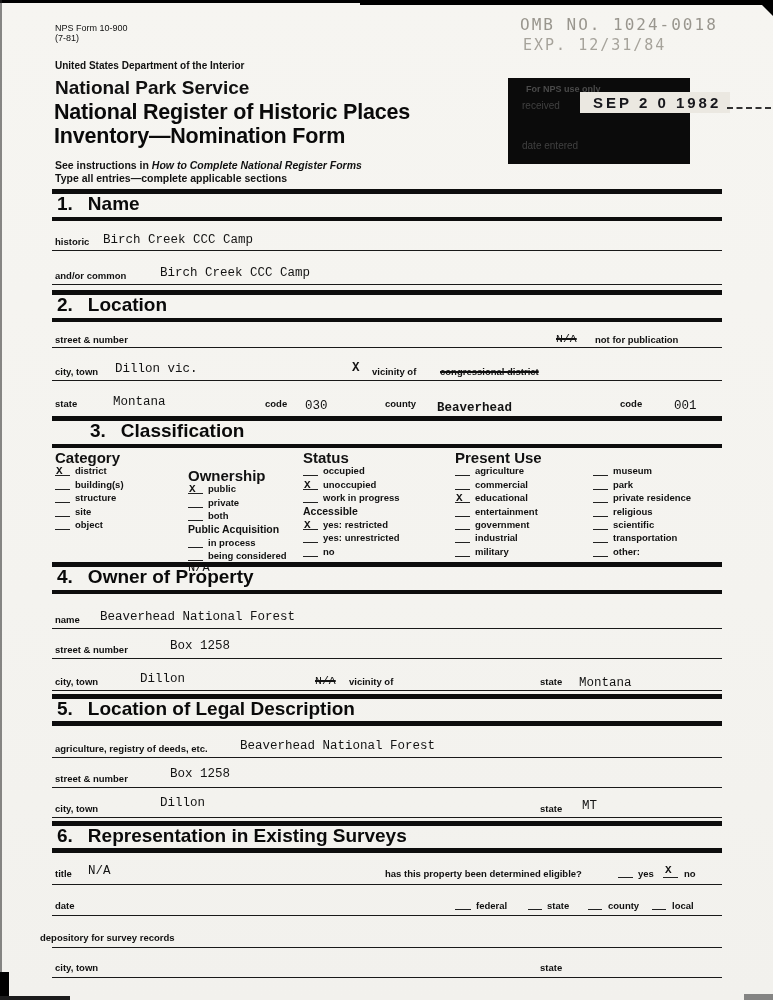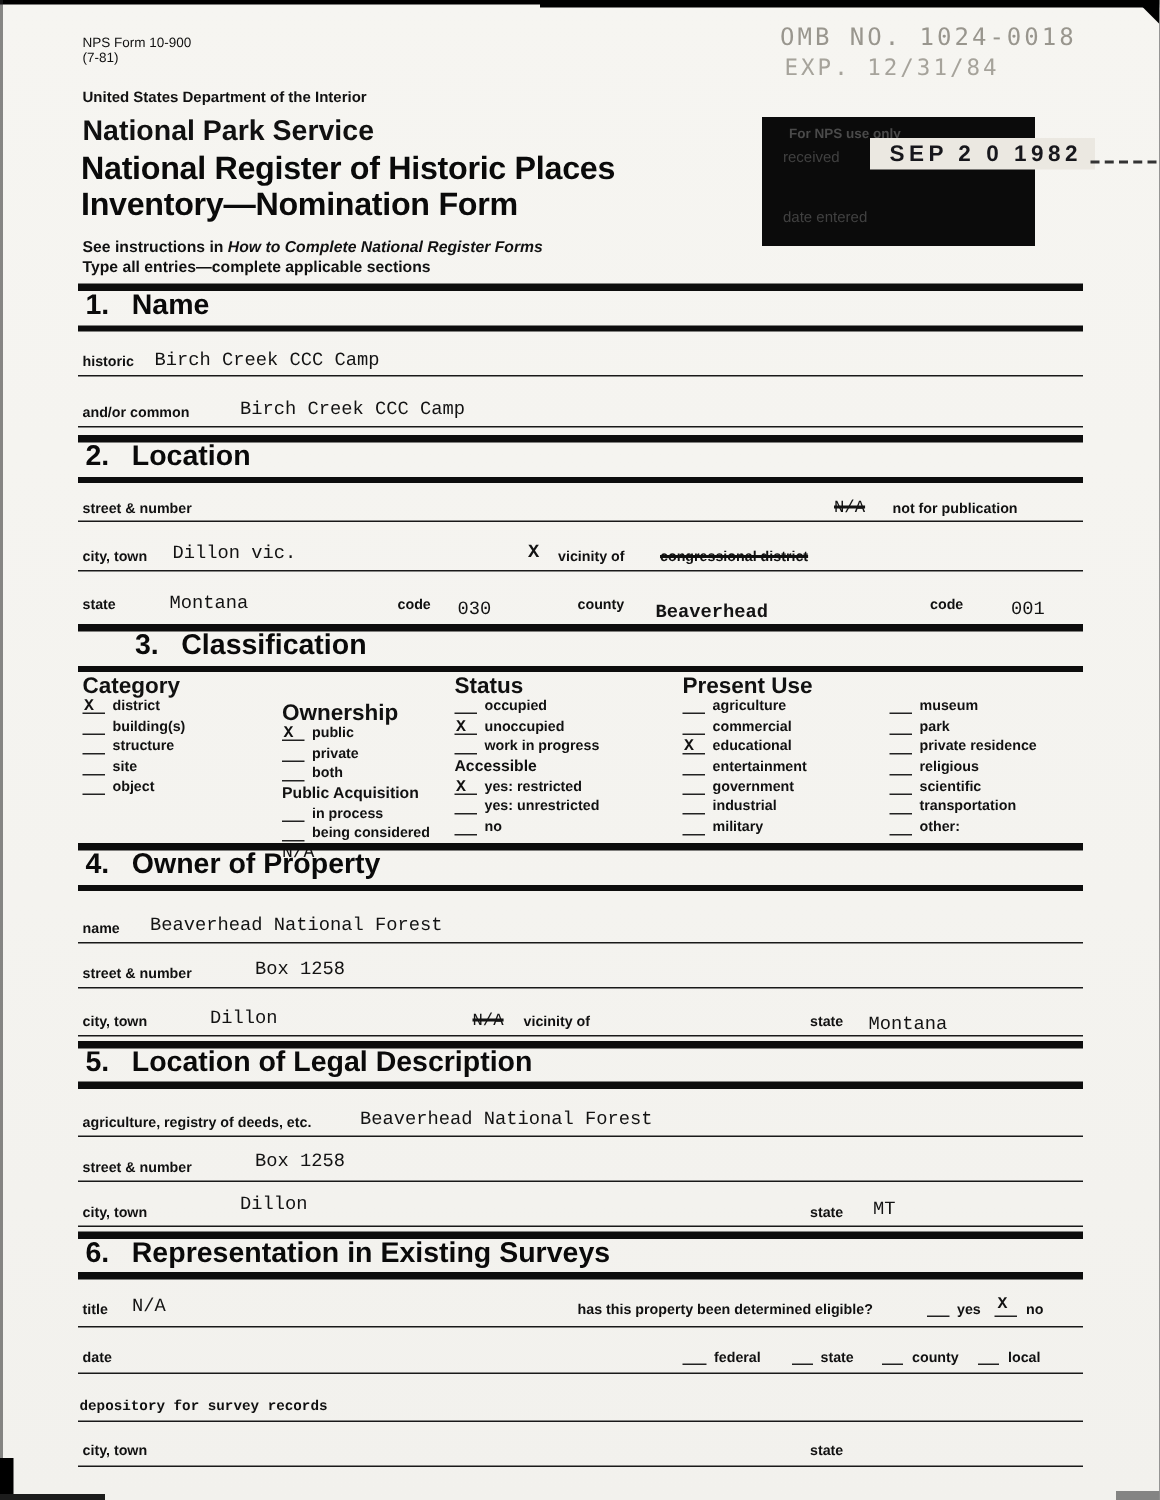--- a/index.html
+++ b/index.html
@@ -391,20 +391,20 @@
   <div class="bl6" style="left:455px; top:909px; width:16px;"></div>
   <div class="abs lab" style="left:476px; top:900px;">federal</div>
   <div class="bl6" style="left:528px; top:909px; width:14px;"></div>
   <div class="abs lab" style="left:547px; top:900px;">state</div>
   <div class="bl6" style="left:588px; top:909px; width:14px;"></div>
   <div class="abs lab" style="left:608px; top:900px;">county</div>
   <div class="bl6" style="left:652px; top:909px; width:14px;"></div>
   <div class="abs lab" style="left:672px; top:900px;">local</div>
   <div class="rule" style="top:915px;"></div>
 
-  <div class="abs lab" style="left:53px; top:932px;font-family:Liberation Mono, monospace;">depository for survey records</div>
+  <div class="abs lab" style="left:40px; top:932px;">depository for survey records</div>
   <div class="rule" style="top:947px;"></div>
 
   <div class="abs lab" style="left:55px; top:962px;">city, town</div>
   <div class="abs lab" style="left:540px; top:962px;">state</div>
   <div class="rule" style="top:977px;"></div>
 
 </div>
 
 </body></html>

